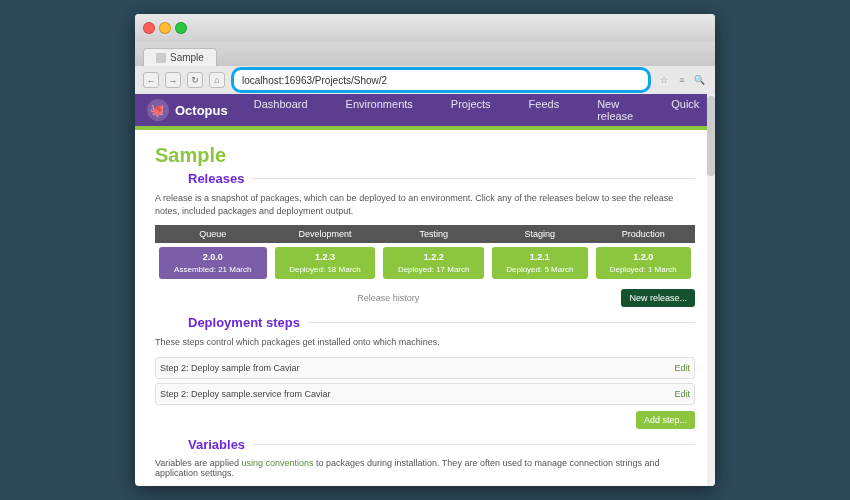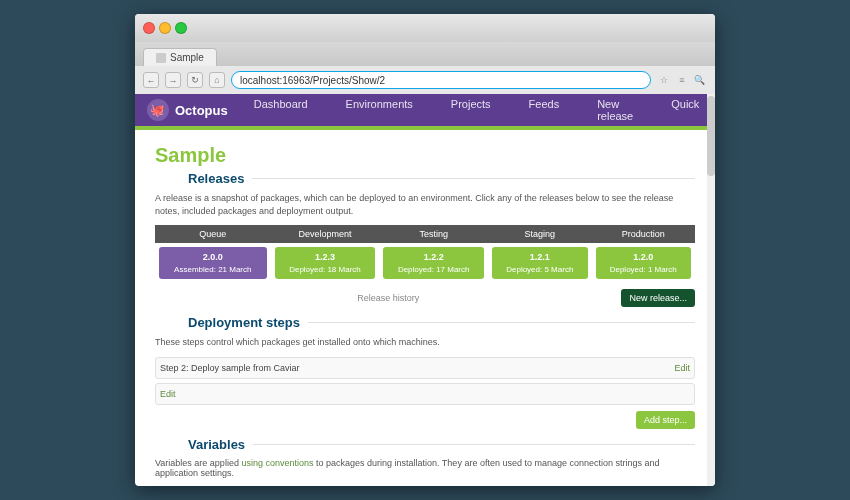--- a/index.html
+++ b/index.html
@@ -81,23 +81,23 @@
       display: flex;
       align-items: center;
       justify-content: center;
       font-size: 9px;
       color: #666;
       cursor: pointer;
     }
     .url-box {
       flex: 1;
       background: white;
-      border: 1px solid #0ea5e9;
+      border: 3px solid #0ea5e9;
       border-radius: 10px;
-      height: 18px;
+      height: 26px;
       display: flex;
       align-items: center;
       padding: 0 8px;
       font-size: 10px;
       color: #333;
     }
     .address-icons {
       display: flex;
       gap: 4px;
     }
@@ -189,21 +189,21 @@
       font-size: 10px;
       margin-bottom: 10px;
     }
     .section-header {
       display: flex;
       align-items: center;
       margin-bottom: 6px;
       margin-top: 4px;
     }
     .section-title {
-      color: #0c4a6e;
+      color: #6d28d9;
       font-size: 13px;
       font-weight: bold;
       white-space: nowrap;
       margin-right: 8px;
       padding-left: 33px;
     }
     .section-line {
       flex: 1;
       height: 1px;
       background: #e0e0e0;
@@ -415,20 +415,21 @@
         <span class="section-title">Deployment steps</span>
         <div class="section-line"></div>
       </div>
       <div class="section-desc">These steps control which packages get installed onto which machines.</div>
 
       <div class="step-row">
         <span class="step-text">Step 2: Deploy sample from Caviar</span>
         <span class="step-edit">Edit</span>
       </div>
       <div class="step-row">
+        <span class="step-text">Step 2: Deploy sample.service from Caviar</span>
         <span class="step-edit">Edit</span>
       </div>
       <div style="overflow:hidden; margin-bottom:8px;">
         <button class="add-step-btn">Add step...</button>
       </div>
 
       <div class="section-header">
         <span class="section-title">Variables</span>
         <div class="section-line"></div>
       </div>

